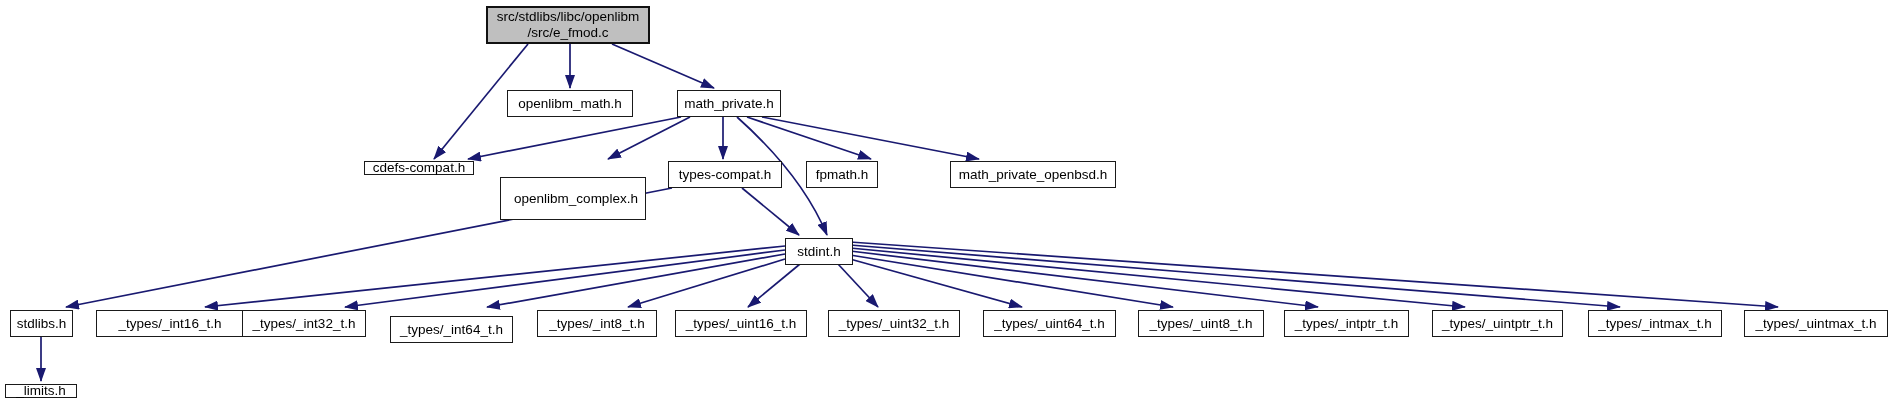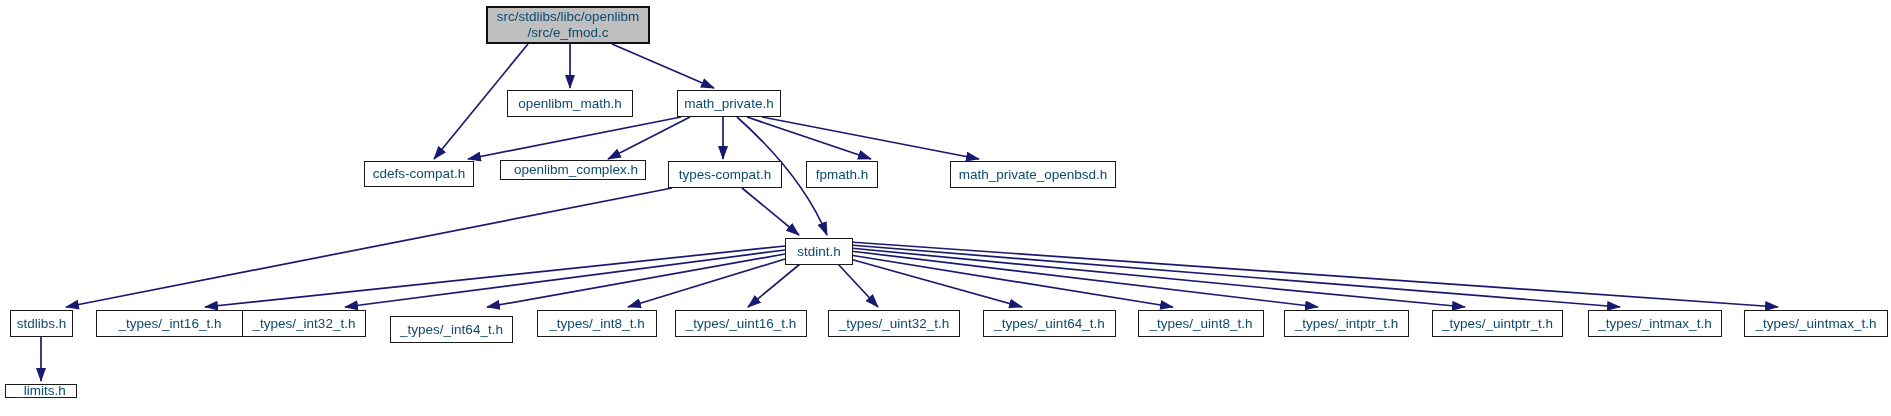--- a/index.html
+++ b/index.html
@@ -29,21 +29,21 @@
     position: absolute;
     box-sizing: border-box;
     display: flex;
     align-items: center;
     justify-content: center;
     text-align: center;
     background: #ffffff;
     border: 1.6px solid #1a1a1a;
     font-size: 13.5px;
     line-height: 16px;
-    color: #0c4a6e;
+    color: #000000;
     white-space: pre-line;
     z-index: 2;
     cursor: pointer;
   }
   .node.highlight {
     background: #bfbfbf;
     border: 2.5px solid #111111;
     cursor: default;
   }
 </style>
@@ -82,22 +82,22 @@
         <path d="M850,245 L1620,307" class="edge" stroke="#191970" marker-end="url(#arrow)"></path>
         <path d="M850,242 L1778,307" class="edge" stroke="#191970" marker-end="url(#arrow)"></path>
         <path d="M41,336 L41,381" class="edge" stroke="#191970" marker-end="url(#arrow)"></path>
       </g>
   </svg>
   <div id="node-layer">
       <div class="node highlight" style="left: 486px; top: 6px; width: 164px; height: 38px;"><span>src/stdlibs/libc/openlibm
 /src/e_fmod.c</span></div>
       <div class="node" style="left: 507px; top: 90px; width: 126px; height: 27px;"><span>openlibm_math.h</span></div>
       <div class="node" style="left: 677px; top: 90px; width: 104px; height: 27px;"><span>math_private.h</span></div>
-      <div class="node" style="left: 364px; top: 161px; width: 110px; height: 26px;"><span>cdefs-compat.h</span></div>
-      <div class="node" style="left: 500px; top: 160px; width: 146px; height: 20px; padding-left: 6px;"><span>openlibm_complex.h</span></div>
+      <div class="node" style="left: 364px; top: 161px; width: 110px; height: 14px;"><span>cdefs-compat.h</span></div>
+      <div class="node" style="left: 500px; top: 177px; width: 146px; height: 43px; padding-left: 6px;"><span>openlibm_complex.h</span></div>
       <div class="node" style="left: 668px; top: 161px; width: 114px; height: 27px;"><span>types-compat.h</span></div>
       <div class="node" style="left: 806px; top: 161px; width: 72px; height: 27px;"><span>fpmath.h</span></div>
       <div class="node" style="left: 950px; top: 161px; width: 166px; height: 27px;"><span>math_private_openbsd.h</span></div>
       <div class="node" style="left: 785px; top: 238px; width: 68px; height: 27px;"><span>stdint.h</span></div>
       <div class="node" style="left: 10px; top: 310px; width: 63px; height: 27px;"><span>stdlibs.h</span></div>
       <div class="node" style="left: 96px; top: 310px; width: 148px; height: 27px;"><span>_types/_int16_t.h</span></div>
       <div class="node" style="left: 242px; top: 310px; width: 124px; height: 27px;"><span>_types/_int32_t.h</span></div>
       <div class="node" style="left: 390px; top: 310px; width: 123px; height: 27px; margin-top: 6px;"><span>_types/_int64_t.h</span></div>
       <div class="node" style="left: 537px; top: 310px; width: 120px; height: 27px;"><span>_types/_int8_t.h</span></div>
       <div class="node" style="left: 675px; top: 310px; width: 132px; height: 27px;"><span>_types/_uint16_t.h</span></div>

